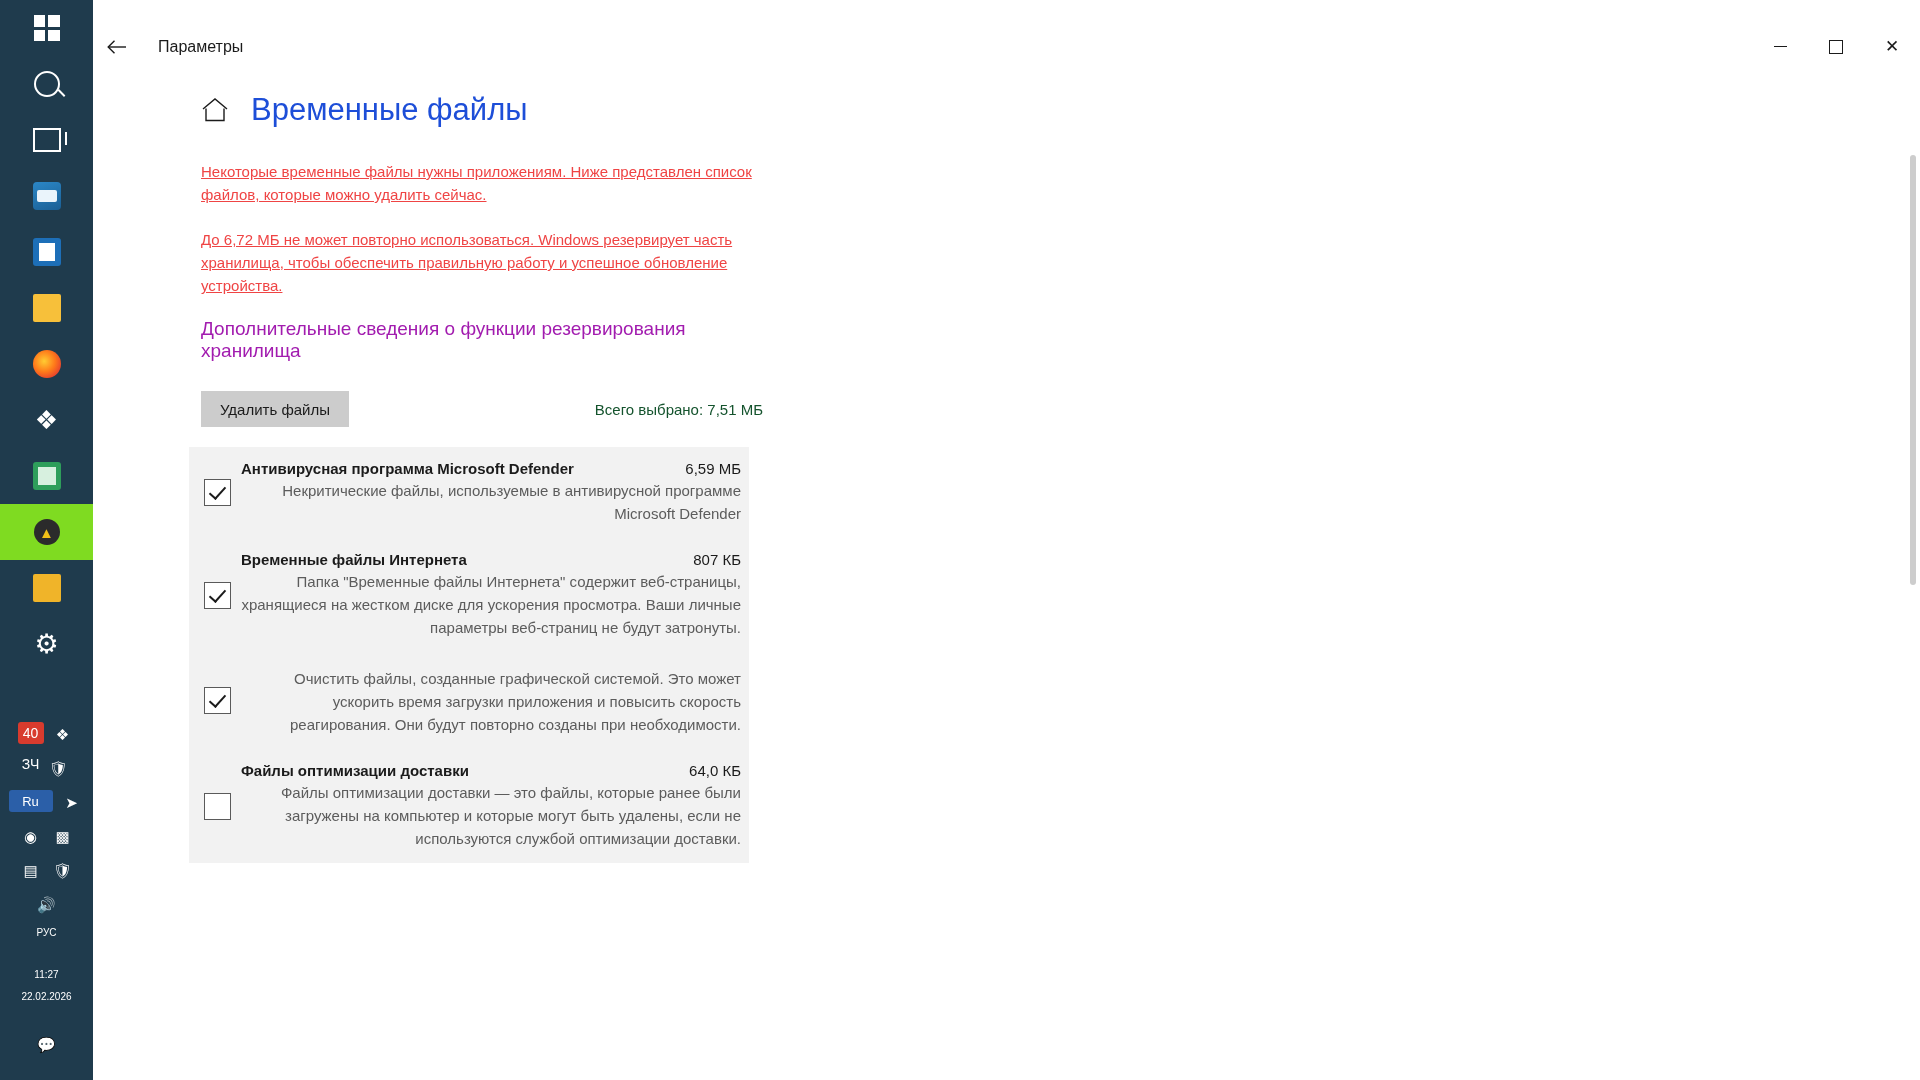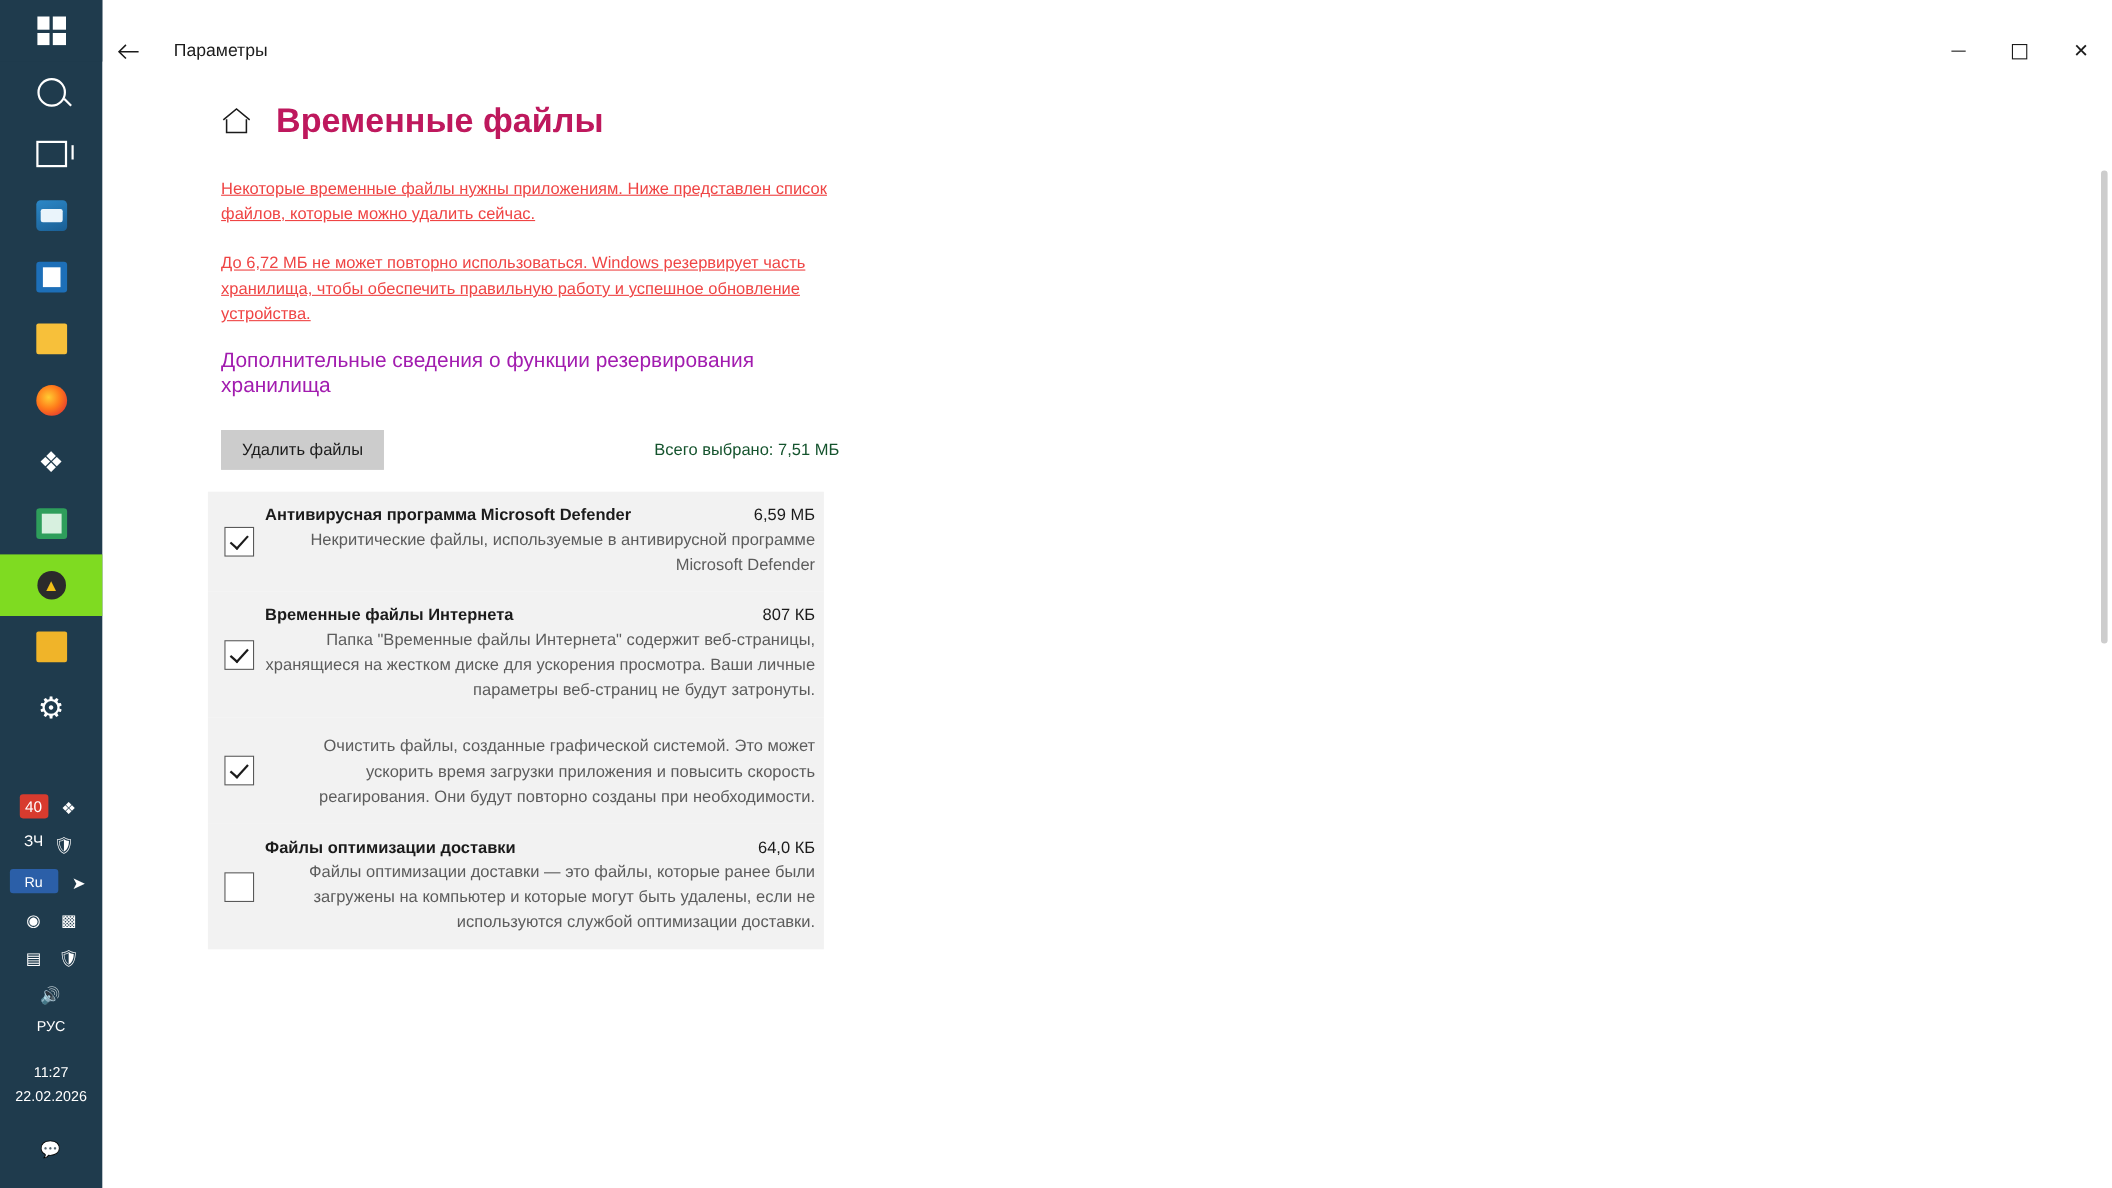--- a/index.html
+++ b/index.html
@@ -118,21 +118,21 @@
     width: 26px; height: 22px; display:flex;align-items:center;justify-content:center;
     font-size: 14px;
   }
   .badge-ru {
     background: #2b5fa8; color:#fff; border-radius:3px;
     width: 44px;height:22px;display:flex;align-items:center;justify-content:center;font-size:13px;
   }
   .tray-text { color: #ffffff; font-size: 14px; }
   .clock {
     color: #ffffff;
-    font-size: 13px;
+    font-size: 10px;
     text-align: center;
     line-height: 22px;
     width: 93px;
   }
 
   .tb-spacer { flex: 1 1 auto; }
 
   
   .window {
     position: absolute;
@@ -186,22 +186,22 @@
     gap: 22px;
     margin: 22px 0 0 108px;
   }
   .home-icon {
     width: 28px; height: 26px;
     position: relative;
   }
   .home-icon svg { display:block; }
   .page-title {
     font-size: 31px;
-    color: #be185d;
-    font-weight: 700;
+    color: #1d4ed8;
+    font-weight: 400;
   }
 
   .body-col {
     margin-left: 108px;
     width: 560px;
   }
   .para {
     font-size: 15px;
     line-height: 23px;
     color: #ef4444;

